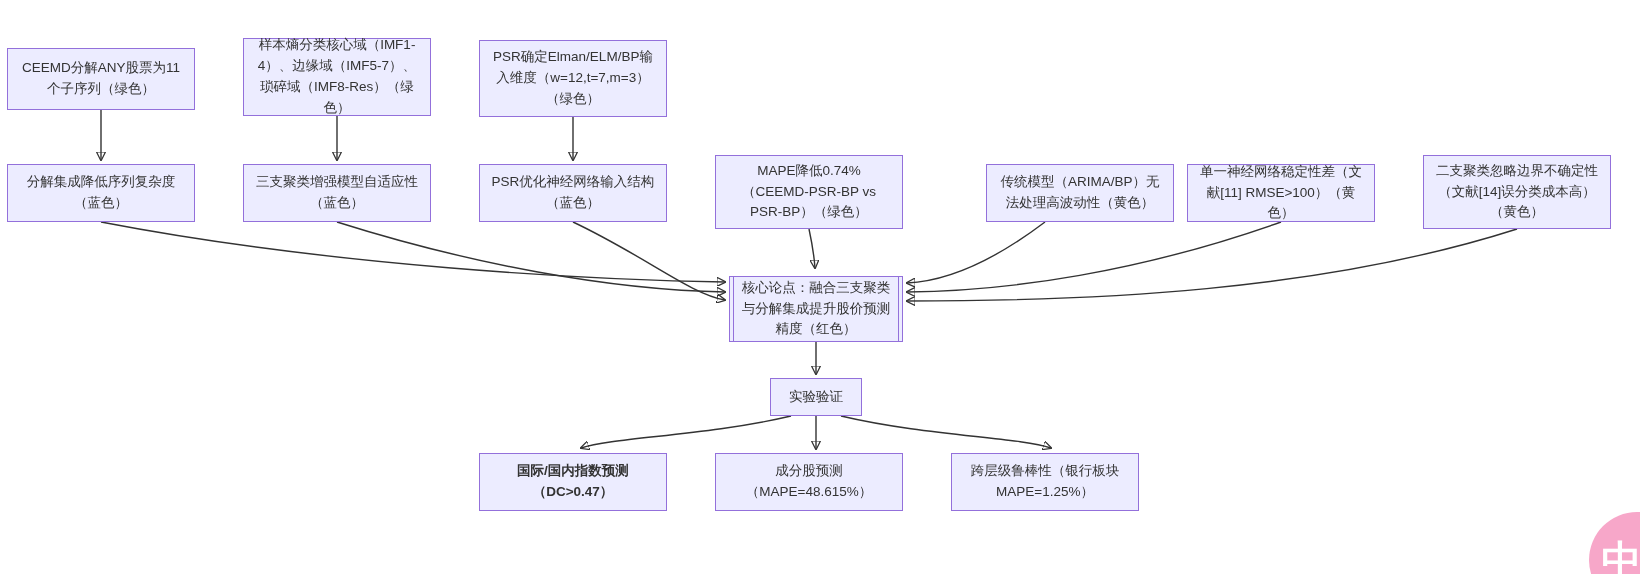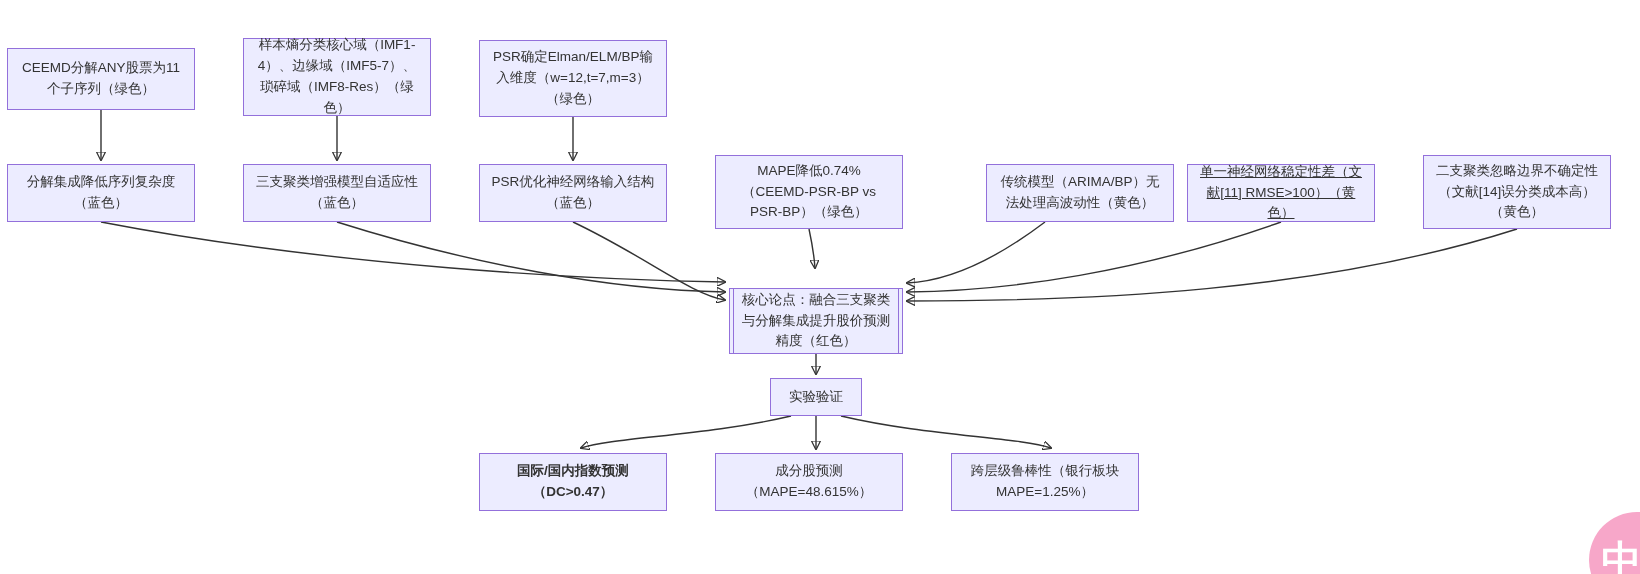--- a/index.html
+++ b/index.html
@@ -20,24 +20,24 @@
   
   #n-ceemd   { left:7px;    top:48px;  width:188px; height:62px; }
   #n-entropy { left:243px;  top:38px;  width:188px; height:78px; }
   #n-psrdim  { left:479px;  top:40px;  width:188px; height:77px; }
   
   #n-decomp  { left:7px;    top:164px; width:188px; height:58px; }
   #n-threeway{ left:243px;  top:164px; width:188px; height:58px; }
   #n-psropt  { left:479px;  top:164px; width:188px; height:58px; }
   #n-mape    { left:715px;  top:155px; width:188px; height:74px;justify-content:center; }
   #n-trad    { left:986px;  top:164px; width:188px; height:58px; }
-  #n-single  { left:1187px; top:164px; width:188px; height:58px;text-decoration:underline; }
+  #n-single  { left:1187px; top:164px; width:188px; height:58px; }
   #n-twoway  { left:1423px; top:155px; width:188px; height:74px; }
   
-  #n-core    { left:729px;  top:288px; width:174px; height:66px; }
+  #n-core    { left:729px;  top:276px; width:174px; height:66px; }
   .core-bars {
     position:absolute; top:-1px; bottom:-1px; left:3px; right:3px;
     border-left:1px solid var(--node_border,#9370DB);
     border-right:1px solid var(--node_border,#9370DB);
     pointer-events:none;
   }
   #n-exp     { left:770px;  top:378px; width:92px;  height:38px;text-align:center; }
   
   #n-index   { left:479px;  top:453px; width:188px; height:58px;font-weight:bold; }
   #n-comp    { left:715px;  top:453px; width:188px; height:58px; }

